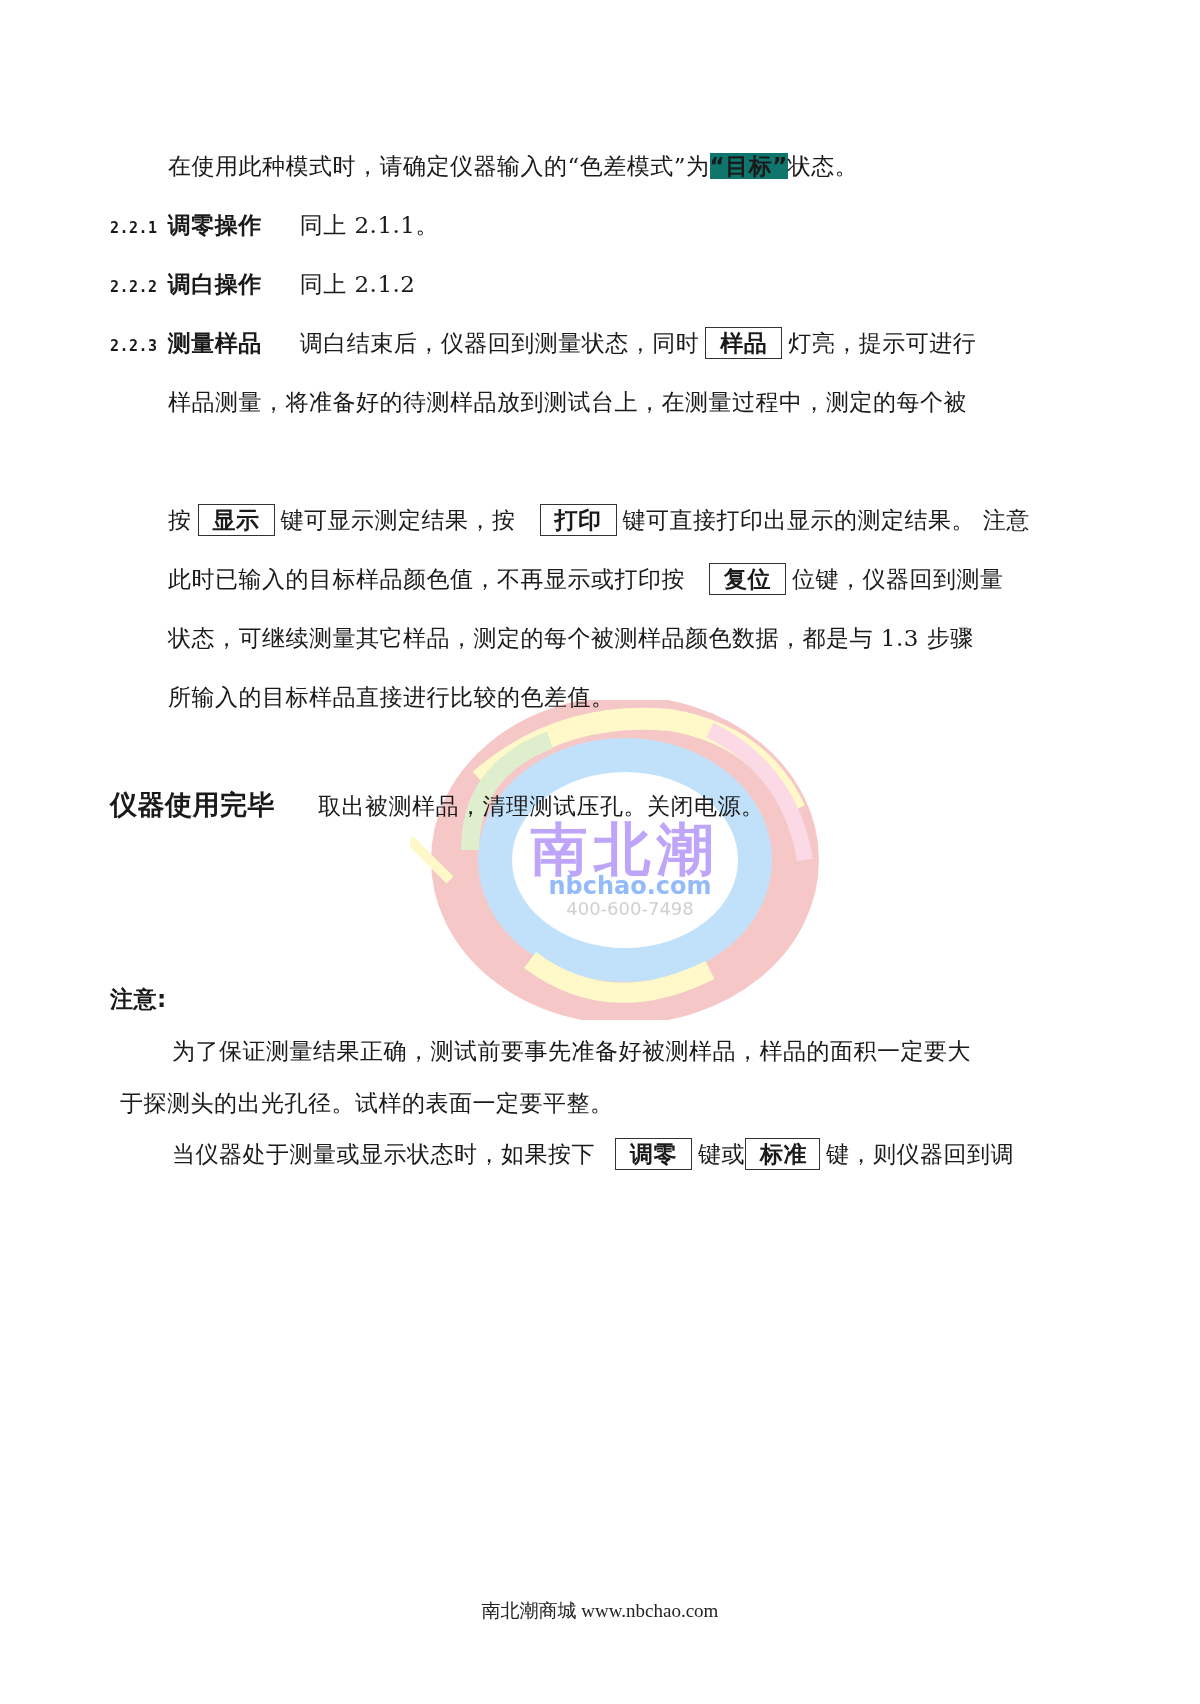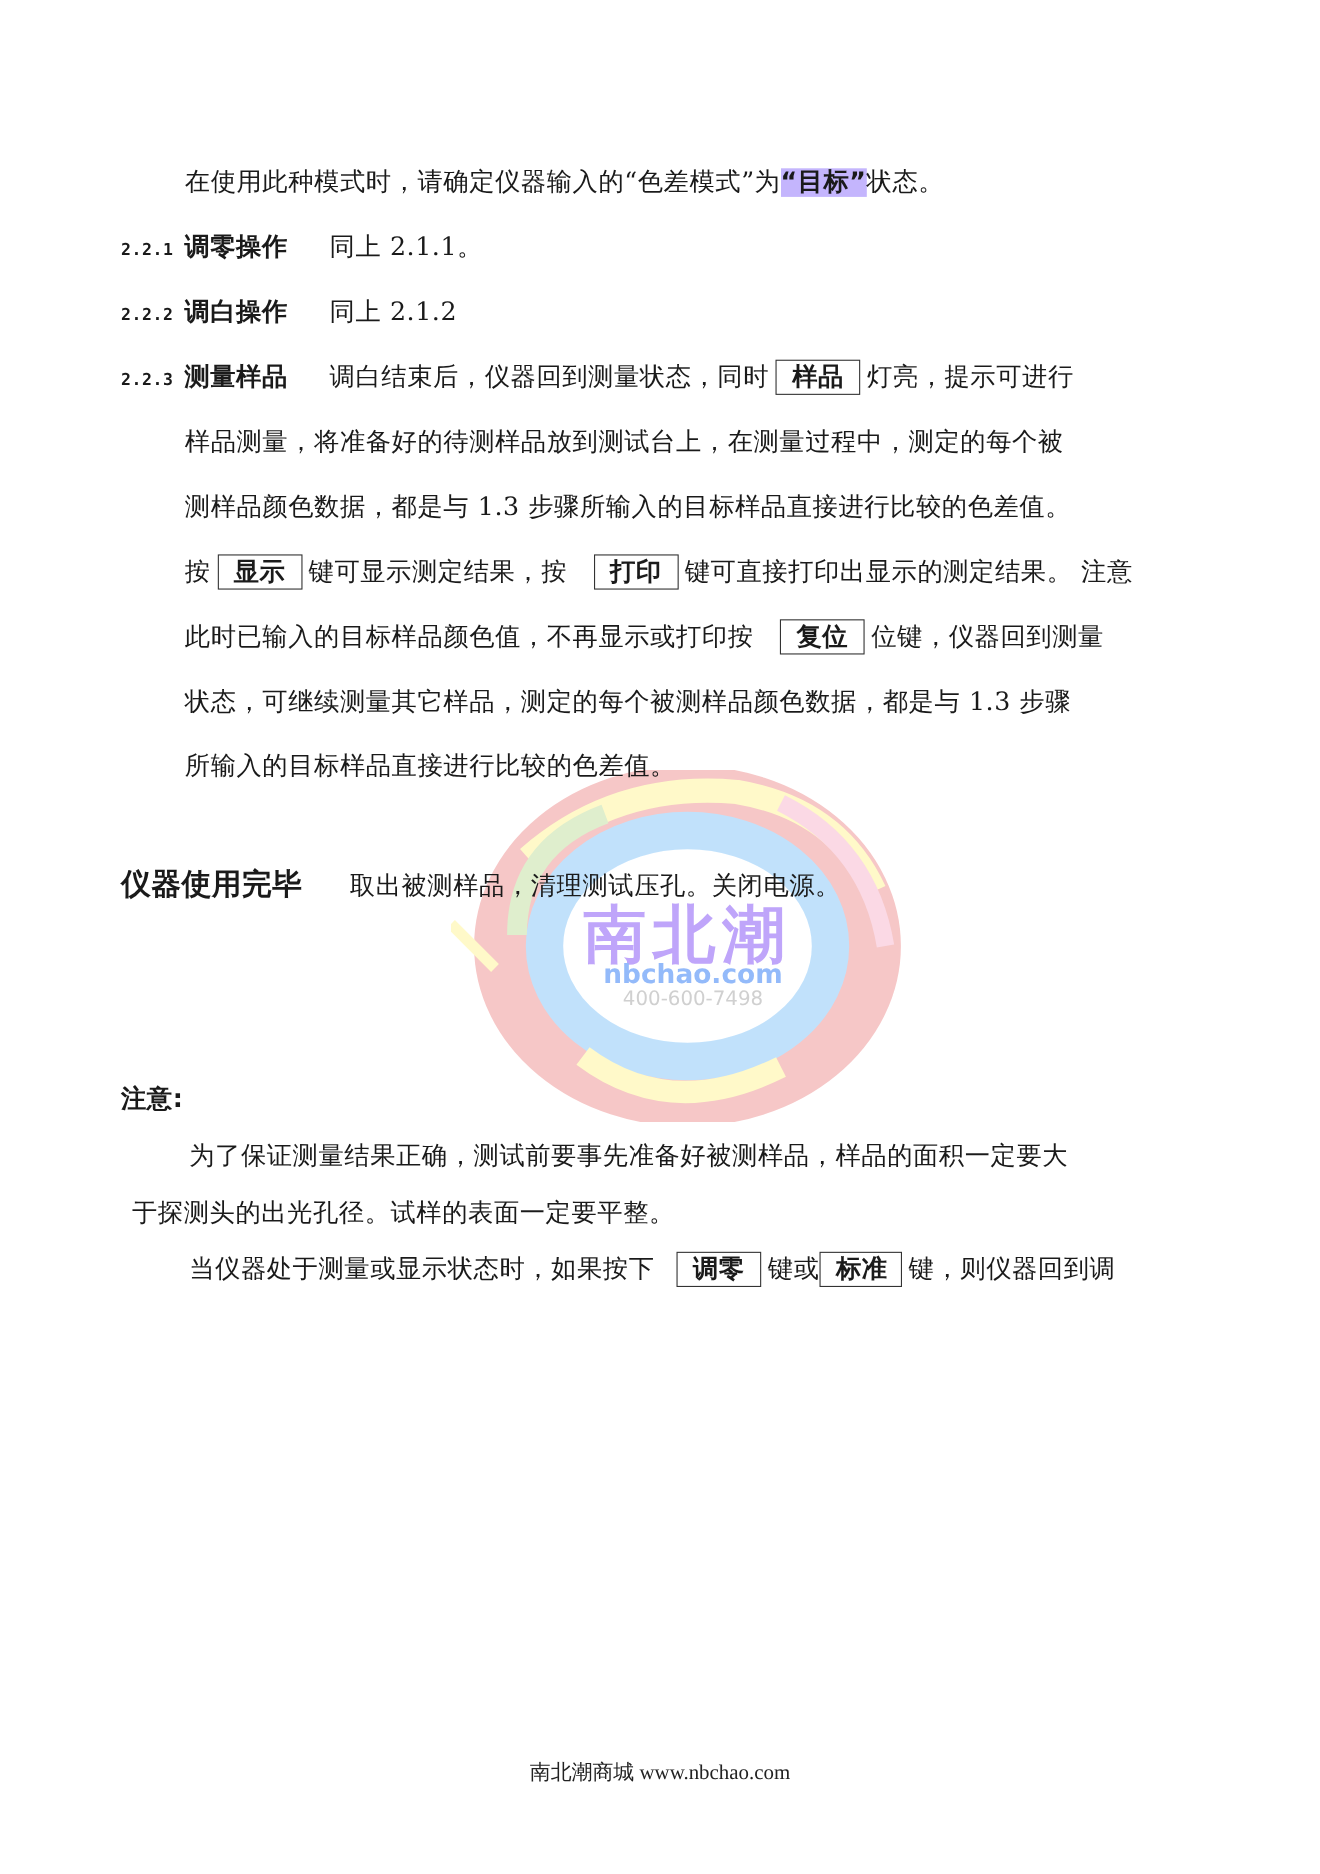--- a/index.html
+++ b/index.html
@@ -6,21 +6,21 @@
   body { width: 1200px; height: 1704px; position: relative; overflow: hidden;
          font-family: "DejaVu Serif", "Liberation Serif", serif; color: #1a1a1a; }
   .page { position: absolute; left: 0; top: 0; width: 1200px; height: 1704px; }
   .line { position: absolute; font-size: 23px; line-height: 32px; white-space: nowrap; letter-spacing: 0.5px; }
   .bold { font-weight: bold; font-family: "DejaVu Sans", "Liberation Sans", sans-serif; }
   .sec-num { font-weight: bold; font-family: "DejaVu Sans Mono", "Liberation Mono", monospace; font-size: 15px; }
   .sec-title { font-weight: bold; font-family: "DejaVu Sans", sans-serif; margin-left: 10px; }
   .sec-body { margin-left: 38px; }
   .key { display: inline-block; border: 1.5px solid #333; padding: 0 14px; line-height: 30px;
          font-weight: bold; font-family: "DejaVu Sans", sans-serif; margin: 0 6px; }
-  .hl { background: #c4b5fd; font-weight: bold; font-family: "DejaVu Sans", sans-serif; }
+  .hl { background: #0f766e; font-weight: bold; font-family: "DejaVu Sans", sans-serif; }
   .big { font-size: 27px; font-weight: bold; font-family: "DejaVu Sans", sans-serif; }
   .watermark { position: absolute; left: 410px; top: 700px; width: 420px; height: 320px; opacity: 0.55; }
   .wm-cn { position: absolute; left: 95px; top: 112px; width: 240px; text-align: center;
            font-size: 57px; font-weight: bold; color: #8b5cf6; font-family: "DejaVu Serif", serif; letter-spacing: 6px; }
   .wm-url { position: absolute; left: 100px; top: 172px; width: 240px; text-align: center;
             font-size: 24px; font-weight: bold; color: #3b82f6; font-family: "DejaVu Sans", sans-serif; }
   .wm-phone { position: absolute; left: 100px; top: 198px; width: 240px; text-align: center;
               font-size: 18px; color: #aaa; font-family: "DejaVu Sans", sans-serif; }
   .footer { position: absolute; top: 1598px; left: 0; width: 1200px; text-align: center; font-size: 19px;
             font-family: "Liberation Serif", "DejaVu Serif", serif; color: #222; }
@@ -56,21 +56,20 @@
 
   <div class="line" style="left:110px; top:268px;">
     <span class="sec-num">2.2.2</span><span class="sec-title">调白操作</span><span class="sec-body">同上 2.1.2</span>
   </div>
 
   <div class="line" style="left:110px; top:327px;">
     <span class="sec-num">2.2.3</span><span class="sec-title">测量样品</span><span class="sec-body">调白结束后，仪器回到测量状态，同时</span><span class="key">样品</span><span>灯亮，提示可进行</span>
   </div>
 
   <div class="line" style="left:168px; top:386px;">样品测量，将准备好的待测样品放到测试台上，在测量过程中，测定的每个被</div>
-  <div class="line" style="left:168px; top:445px;">测样品颜色数据，都是与 1.3 步骤所输入的目标样品直接进行比较的色差值。</div>
   <div class="line" style="left:168px; top:504px;">
     <span>按</span><span class="key">显示</span><span>键可显示测定结果，按</span><span class="key" style="margin-left:24px;">打印</span><span>键可直接打印出显示的测定结果。 注意</span>
   </div>
   <div class="line" style="left:168px; top:563px;">
     <span>此时已输入的目标样品颜色值，不再显示或打印按</span><span class="key" style="margin-left:24px;">复位</span><span>位键，仪器回到测量</span>
   </div>
   <div class="line" style="left:168px; top:622px;">状态，可继续测量其它样品，测定的每个被测样品颜色数据，都是与 1.3 步骤</div>
   <div class="line" style="left:168px; top:681px;">所输入的目标样品直接进行比较的色差值。</div>
 
   <div class="line" style="left:110px; top:789px;">

